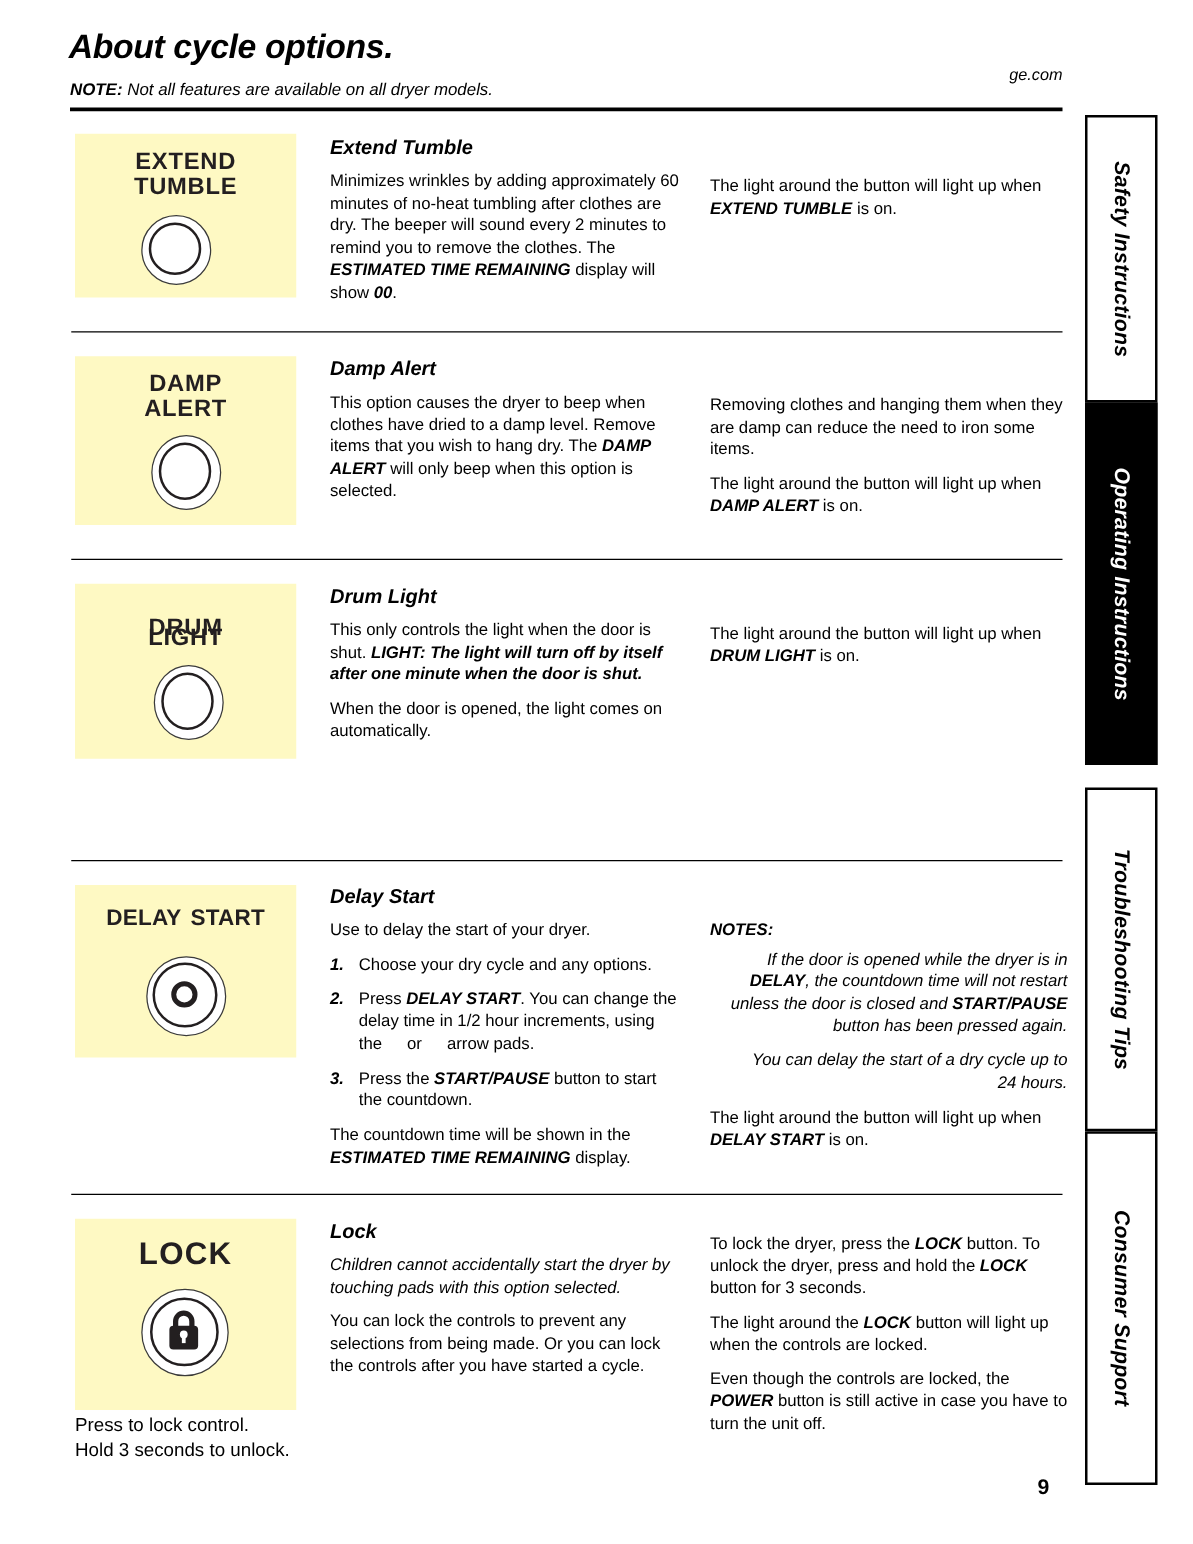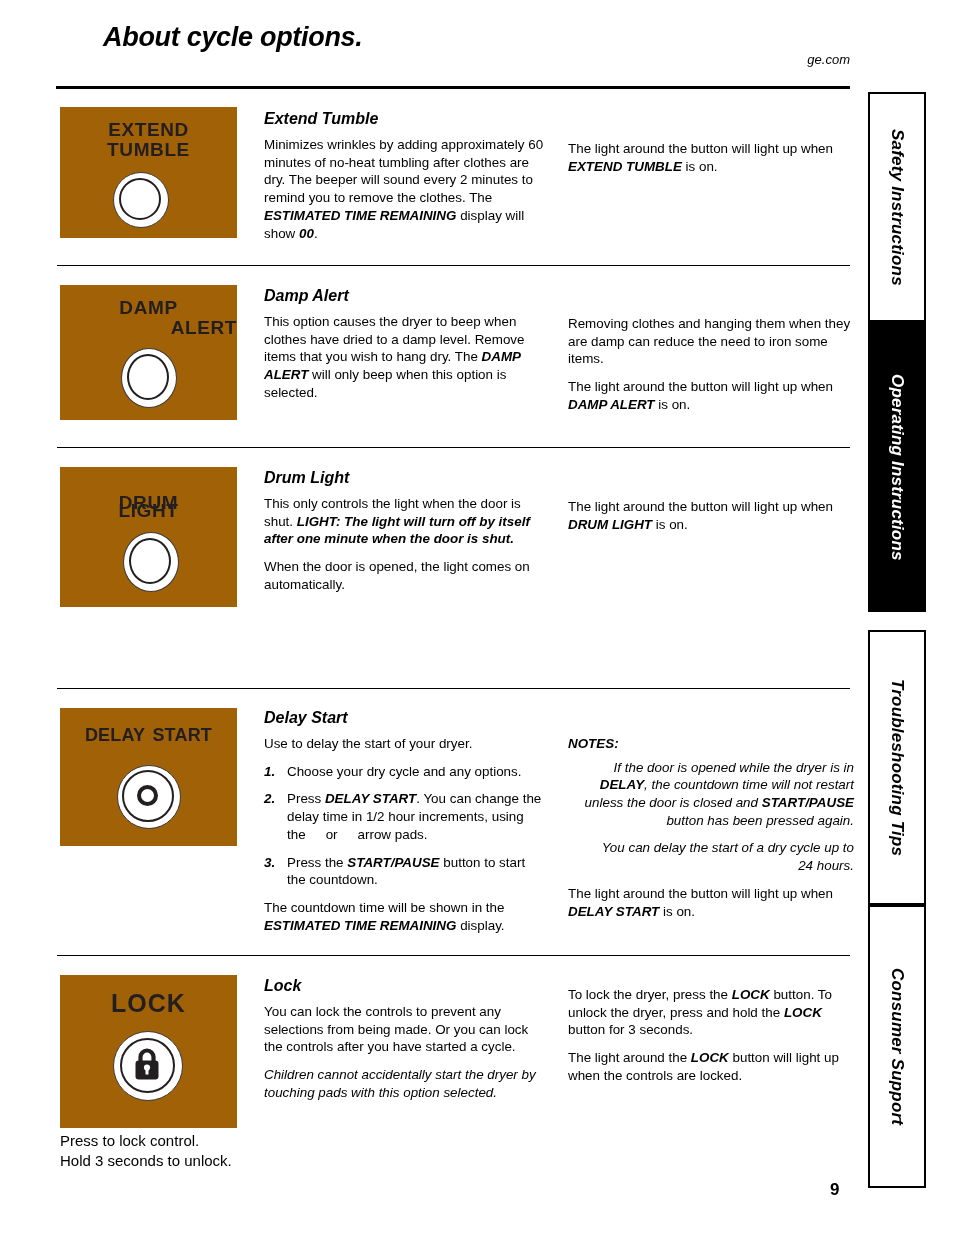--- a/index.html
+++ b/index.html
@@ -24,21 +24,20 @@
 
   
   .page-title {
     position: absolute;
     left: 55px;
     top: 22px;
     font-size: 27px;
     font-weight: bold;
     font-style: italic;
     letter-spacing: -0.3px;
-    margin-left: 48px;
   }
   .note-line {
     position: absolute;
     left: 56px;
     top: 64px;
     font-size: 13.5px;
     font-style: italic;
   }
   .note-line b {
     font-style: italic;
@@ -74,21 +73,21 @@
   .section {
     position: absolute;
     left: 0;
     width: 860px;
   }
 
   
   .panel {
     position: absolute;
     left: 60px;
-    background: #a16207;
+    background: #fef9c3;
     box-sizing: border-box;
   }
   .panel-label {
     position: absolute;
     left: 0;
     right: 0;
     text-align: center;
     font-size: 19px;
     font-weight: bold;
     line-height: 1.06;
@@ -229,20 +228,21 @@
     font-weight: bold;
   }
 </style>
 </head>
 <body>
 
 <div id="page">
 
   <div class="page-title">About cycle options.</div>
 
+  <div class="note-line"><b>NOTE:</b><span> Not all features are available on all dryer models.</span></div>
 
   <div class="site-url">ge.com</div>
   <div class="header-rule"></div>
 
   <div class="section">
     <div class="panel" style="top:107px;height:131px;width:177px;">
       <div class="panel-label" style="top:13px;">EXTEND</div>
       <div class="panel-label" style="top:33px;">TUMBLE</div>
       <div class="knob ring-outer" style="left:53px;top:65px;width:56px;height:56px;">
         <div class="knob ring-inner" style="left:5px;top:5px;width:42px;height:42px;"></div>
@@ -257,21 +257,21 @@
     <div class="col col-right" style="top:140px;">
       <p>The light around the button will light up when <b>EXTEND TUMBLE</b> is on.</p>
     </div>
   </div>
 
   <div class="divider" style="top:265px;"></div>
 
   <div class="section">
     <div class="panel" style="top:285px;height:135px;width:177px;">
       <div class="panel-label" style="top:13px;">DAMP</div>
-      <div class="panel-label" style="top:33px;text-align:right;">ALERT</div>
+      <div class="panel-label" style="top:33px;">ALERT</div>
       <div class="knob ring-outer" style="left:61px;top:63px;width:56px;height:60px;border-radius:50%;">
         <div class="knob ring-inner" style="left:5px;top:5px;width:42px;height:46px;"></div>
       </div>
     </div>
 
     <div class="col col-mid" style="top:285px;">
       <div class="sub-head">Damp Alert</div>
       <p>This option causes the dryer to beep when clothes have dried to a damp level. Remove items that you wish to hang dry. The <b>DAMP ALERT</b> will only beep when this option is selected.</p>
     </div>
 
@@ -353,27 +353,28 @@
       </div>
     </div>
 
     <div class="panel-caption" style="top:1131px;">
       <div>Press to lock control.</div>
       <div>Hold 3 seconds to unlock.</div>
     </div>
 
     <div class="col col-mid" style="top:975px;">
       <div class="sub-head">Lock</div>
+      <p><i>Children cannot accidentally start the dryer by touching pads with this option selected.</i></p>
       <p>You can lock the controls to prevent any selections from being made. Or you can lock the controls after you have started a cycle.</p>
-      <p><i>Children cannot accidentally start the dryer by touching pads with this option selected.</i></p>
     </div>
 
     <div class="col col-right" style="top:986px;">
       <p>To lock the dryer, press the <b>LOCK</b> button. To unlock the dryer, press and hold the <b>LOCK</b> button for 3 seconds.</p>
       <p>The light around the <b>LOCK</b> button will light up when the controls are locked.</p>
+      <p>Even though the controls are locked, the <b>POWER</b> button is still active in case you have to turn the unit off.</p>
     </div>
   </div>
 
   <div class="tab-rail">
     <div class="tab" style="top:0px;height:230px;">
       <span>Safety Instructions</span>
     </div>
     <div class="tab active" style="top:230px;height:290px;">
       <span>Operating Instructions</span>
     </div>

